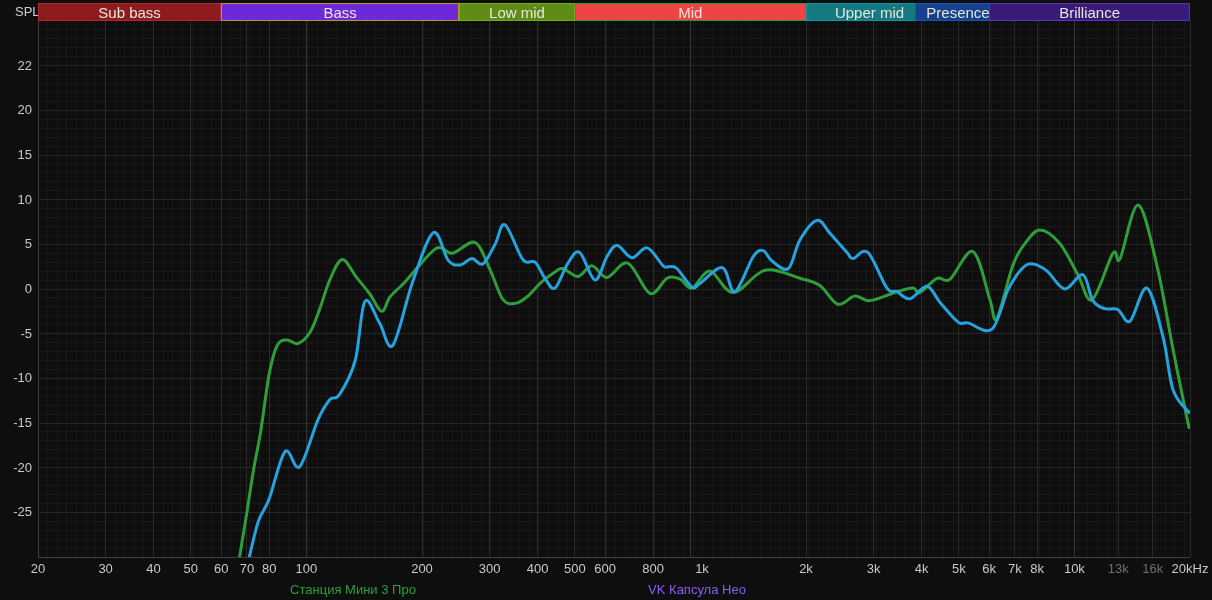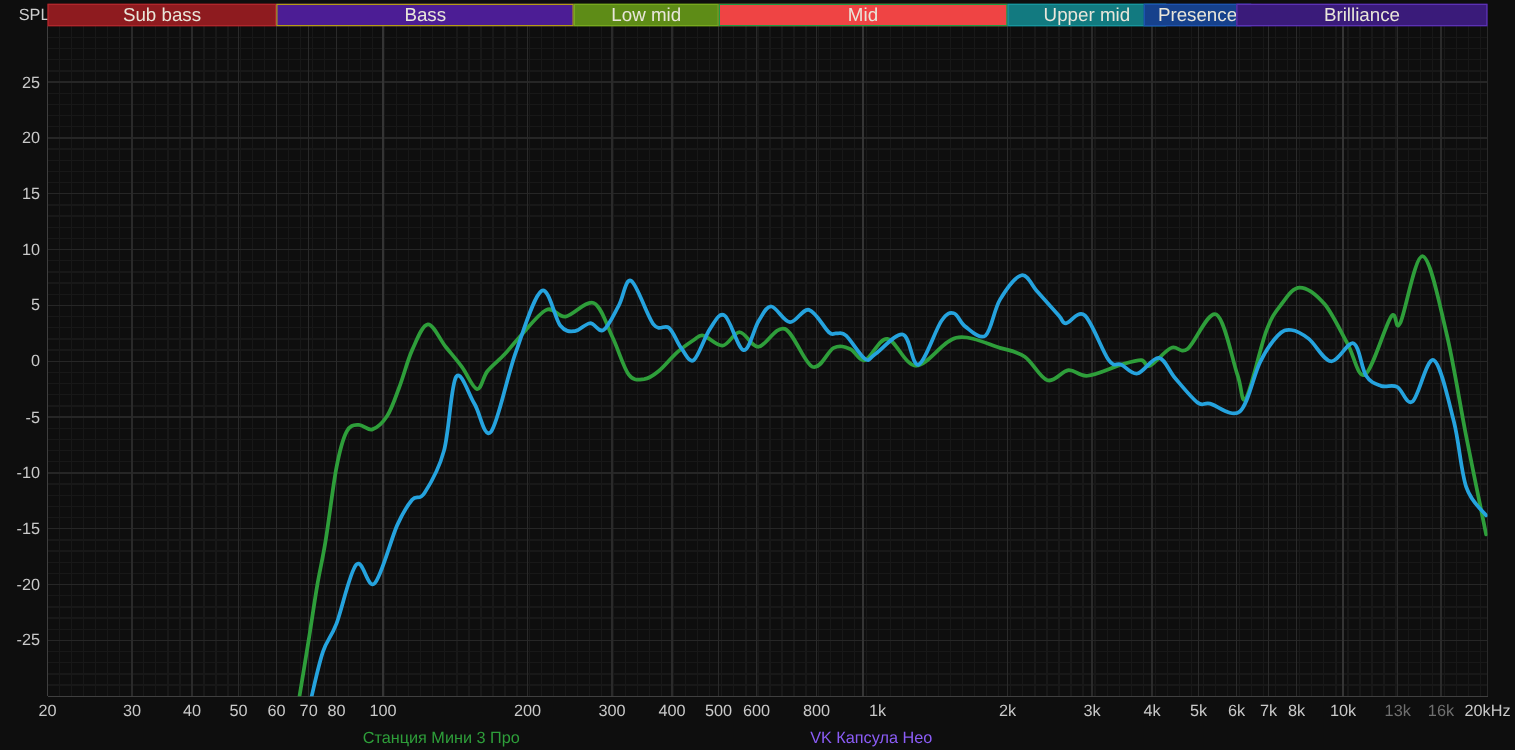--- a/index.html
+++ b/index.html
@@ -246,29 +246,29 @@
       <line x1="1152.7865550049064" y1="21" x2="1152.7865550049064" y2="557" stroke="#2a2a2a" stroke-width="1" shape-rendering="crispEdges"></line>
       <line x1="1190" y1="21" x2="1190" y2="557" stroke="#2a2a2a" stroke-width="1" shape-rendering="crispEdges"></line>
       <line x1="1190" y1="21" x2="1190" y2="557" stroke="#2a2a2a" stroke-width="1" shape-rendering="crispEdges"></line>
       <line x1="38" y1="21" x2="38" y2="557" stroke="#3f3f3f" stroke-width="1" shape-rendering="crispEdges"></line>
       <line x1="38" y1="557" x2="1190" y2="557" stroke="#3f3f3f" stroke-width="1" shape-rendering="crispEdges"></line>
       <path d="M239.6 557.0C240.8 549.6 244.5 527.2 246.9 512.3C249.3 497.4 251.6 481.1 253.9 467.7C256.2 454.3 258.1 447.6 260.6 431.9C263.2 416.3 266.4 388.3 269.2 373.9C272.0 359.4 274.4 350.9 277.3 345.3C280.3 339.6 283.5 340.2 287.0 339.9C290.4 339.6 294.1 344.7 297.9 343.5C301.6 342.3 306.1 338.3 309.7 332.8C313.3 327.3 315.9 319.2 319.2 310.4C322.6 301.7 325.9 288.6 329.7 280.1C333.6 271.6 337.8 260.0 342.3 259.5C346.7 259.1 351.9 271.7 356.5 277.4C361.0 283.0 365.3 287.8 369.5 293.5C373.7 299.1 378.2 310.7 381.6 311.3C385.0 311.9 386.3 301.7 389.9 297.0C393.6 292.4 399.3 288.1 403.5 283.6C407.7 279.2 409.6 276.2 415.2 270.2C420.8 264.3 430.9 250.7 437.1 247.9C443.3 245.1 446.1 254.2 452.4 253.3C458.7 252.4 468.8 239.7 475.1 242.5C481.4 245.4 485.5 260.7 490.2 270.2C494.8 279.8 498.8 294.2 503.0 299.7C507.2 305.2 511.3 303.7 515.3 303.3C519.3 302.8 522.4 300.6 526.8 297.0C531.2 293.5 537.0 286.0 541.7 281.9C546.4 277.7 551.5 274.3 555.0 272.0C558.5 269.8 558.9 267.7 562.7 268.5C566.6 269.2 573.2 276.9 578.1 276.5C583.0 276.0 587.1 265.6 591.9 265.8C596.7 265.9 600.9 277.8 606.9 277.4C612.9 276.9 620.6 260.4 627.8 263.1C635.0 265.8 643.5 290.9 650.0 293.5C656.6 296.0 662.0 280.7 667.0 278.3C672.0 275.9 675.9 277.5 680.1 279.2C684.3 280.8 687.1 289.4 692.1 288.1C697.0 286.8 703.1 270.4 709.9 271.1C716.7 271.9 723.9 292.7 733.1 292.6C742.3 292.4 753.9 272.6 765.0 270.2C776.1 267.9 790.8 275.7 799.9 278.3C809.0 280.8 813.4 281.1 819.8 285.4C826.1 289.7 832.0 302.4 837.9 304.2C843.7 306.0 849.4 296.7 854.8 296.1C860.2 295.6 863.0 301.4 870.1 300.6C877.1 299.9 889.9 293.8 897.0 291.7C904.2 289.6 909.2 288.0 913.0 288.1C916.9 288.3 915.9 294.2 919.9 292.6C923.9 290.9 931.9 280.5 937.0 278.3C942.0 276.0 944.0 283.6 950.0 279.2C956.0 274.7 966.4 248.1 973.0 251.5C979.7 254.9 986.0 288.6 989.9 299.7C993.9 310.9 993.0 324.3 996.8 318.5C1000.7 312.7 1008.3 277.4 1013.0 264.9C1017.7 252.4 1020.6 249.2 1025.1 243.4C1029.6 237.6 1034.1 230.0 1039.8 230.0C1045.6 230.0 1053.4 236.0 1059.8 243.4C1066.1 250.9 1072.5 265.3 1077.9 274.7C1083.3 284.1 1086.2 303.3 1092.1 299.7C1097.9 296.1 1108.2 260.1 1112.9 253.3C1117.6 246.4 1115.9 266.7 1120.1 258.6C1124.3 250.6 1132.0 203.8 1138.2 205.0C1144.3 206.2 1151.2 241.7 1157.0 265.8C1162.8 289.9 1167.8 322.8 1173.1 349.7C1178.4 376.7 1186.3 414.5 1188.9 427.5" fill="none" stroke="#2e9e3a" stroke-width="3" stroke-linecap="round" stroke-linejoin="round" clip-path="url(#plotclip)"></path>
       <path d="M249.3 557.0C250.8 551.0 255.1 530.9 258.4 521.3C261.7 511.6 264.7 510.5 269.2 498.9C273.6 487.3 280.0 456.9 285.1 451.6C290.2 446.2 294.2 472.0 299.6 466.8C305.0 461.6 312.7 431.5 317.7 420.3C322.7 409.2 326.1 404.1 329.7 399.8C333.4 395.5 335.3 401.0 339.6 394.4C343.8 387.9 351.0 376.0 355.2 360.5C359.4 345.0 360.8 307.8 364.9 301.5C368.9 295.3 374.8 315.7 379.5 322.9C384.2 330.2 387.4 352.1 392.9 345.3C398.4 338.4 405.8 300.6 412.6 281.9C419.3 263.1 427.3 236.3 433.3 232.7C439.2 229.1 443.8 255.1 448.2 260.4C452.6 265.8 455.9 265.2 459.9 264.9C463.9 264.6 468.2 258.8 472.0 258.6C475.9 258.5 479.0 266.4 482.8 264.0C486.7 261.6 491.4 250.9 495.1 244.3C498.8 237.8 500.4 222.1 505.0 224.7C509.6 227.2 517.8 253.3 522.8 259.5C527.8 265.8 531.4 259.1 535.1 262.2C538.8 265.3 541.6 274.0 544.9 278.3C548.3 282.6 551.2 290.6 555.0 288.1C558.8 285.6 563.9 269.0 568.0 263.1C572.1 257.1 575.3 249.5 579.7 252.4C584.2 255.2 590.4 279.3 594.9 280.1C599.4 280.8 603.2 262.6 606.9 256.8C610.6 251.0 612.9 245.1 617.0 245.2C621.2 245.4 626.8 257.3 631.9 257.7C636.9 258.2 642.0 246.6 647.2 247.9C652.5 249.2 659.5 262.6 663.1 265.8C666.7 268.9 666.8 266.2 669.1 266.7C671.4 267.1 673.0 265.0 676.9 268.5C680.7 271.9 688.2 284.7 692.1 287.2C695.9 289.7 694.8 286.9 699.8 283.6C704.9 280.4 716.5 266.2 722.3 267.6C728.2 268.9 729.7 293.5 734.8 291.7C739.9 289.9 748.3 263.7 753.1 256.8C757.8 250.0 759.9 249.8 763.1 250.6C766.3 251.3 768.1 258.3 772.3 261.3C776.5 264.3 783.8 272.0 788.4 268.5C793.0 264.9 795.1 247.9 799.9 239.9C804.7 231.8 812.2 221.3 817.3 220.2C822.3 219.2 825.2 228.3 830.2 233.6C835.1 239.0 843.3 248.2 847.0 252.4C850.8 256.5 849.3 258.6 852.8 258.6C856.3 258.6 862.2 247.5 867.9 252.4C873.5 257.3 882.1 281.6 887.0 288.1C891.8 294.7 893.2 289.9 897.0 291.7C900.9 293.5 904.9 299.7 909.9 298.8C914.9 297.9 922.0 285.7 927.0 286.3C932.0 286.9 934.9 296.4 940.0 302.4C945.2 308.4 953.4 318.6 958.1 322.1C962.7 325.5 962.4 321.8 968.0 322.9C973.7 324.1 985.2 334.7 991.9 329.2C998.5 323.7 1002.9 300.0 1008.0 289.9C1013.0 279.8 1018.0 272.8 1022.2 268.5C1026.4 264.1 1028.8 263.5 1033.0 264.0C1037.1 264.4 1041.8 267.0 1047.1 271.1C1052.4 275.3 1058.8 288.4 1064.8 289.0C1070.7 289.6 1078.2 272.8 1082.9 274.7C1087.5 276.6 1089.2 295.0 1092.9 300.6C1096.5 306.3 1100.7 307.2 1104.8 308.7C1109.0 310.1 1113.5 307.5 1117.7 309.5C1122.0 311.6 1125.2 324.7 1130.0 321.2C1134.9 317.6 1141.5 285.4 1147.0 288.1C1152.5 290.8 1158.7 320.3 1163.1 337.2C1167.4 354.2 1168.8 377.4 1173.1 389.9C1177.4 402.5 1186.3 408.6 1188.9 412.3" fill="none" stroke="#25a3de" stroke-width="3" stroke-linecap="round" stroke-linejoin="round" clip-path="url(#plotclip)"></path>
     </svg>
   <div id="bands">
       <div class="band" style="left: 38px; width: 183.215px; background: rgb(142, 27, 31); border-color: rgb(176, 39, 44);">Sub bass</div>
-      <div class="band" style="left: 221.215px; width: 237.999px; background: #4c1d95; border-color: rgb(180, 156, 21);">Bass</div>
+      <div class="band" style="left: 221.215px; width: 237.999px; background: #6d28d9; border-color: rgb(180, 156, 21);">Bass</div>
       <div class="band" style="left: 459.213px; width: 115.596px; background: rgb(94, 140, 23); border-color: rgb(119, 169, 31);">Low mid</div>
       <div class="band" style="left: 574.809px; width: 231.191px; background: #ef4444; border-color: rgb(31, 156, 68);">Mid</div>
       <div class="band" style="left: 806px; width: 127px; background: rgb(18, 122, 128); border-color: rgb(23, 150, 158);">Upper mid</div>
       <div class="band" style="left: 915px; width: 86px; background: rgb(22, 65, 140); border-color: rgb(29, 83, 176);">Presence</div>
       <div class="band" style="left: 989.215px; width: 200.785px; background: rgb(58, 27, 122); border-color: rgb(92, 50, 180);">Brilliance</div>
     </div>
   <div id="yticks">
-      <div class="ytick" style="top: 57.6667px;">25</div>
+      <div class="ytick" style="top: 57.6667px;">22</div>
       <div class="ytick" style="top: 102.333px;">20</div>
       <div class="ytick" style="top: 147px;">15</div>
       <div class="ytick" style="top: 191.667px;">10</div>
       <div class="ytick" style="top: 236.333px;">5</div>
       <div class="ytick" style="top: 281px;">0</div>
       <div class="ytick" style="top: 325.667px;">-5</div>
       <div class="ytick" style="top: 370.333px;">-10</div>
       <div class="ytick" style="top: 415px;">-15</div>
       <div class="ytick" style="top: 459.667px;">-20</div>
       <div class="ytick" style="top: 504.333px;">-25</div>

